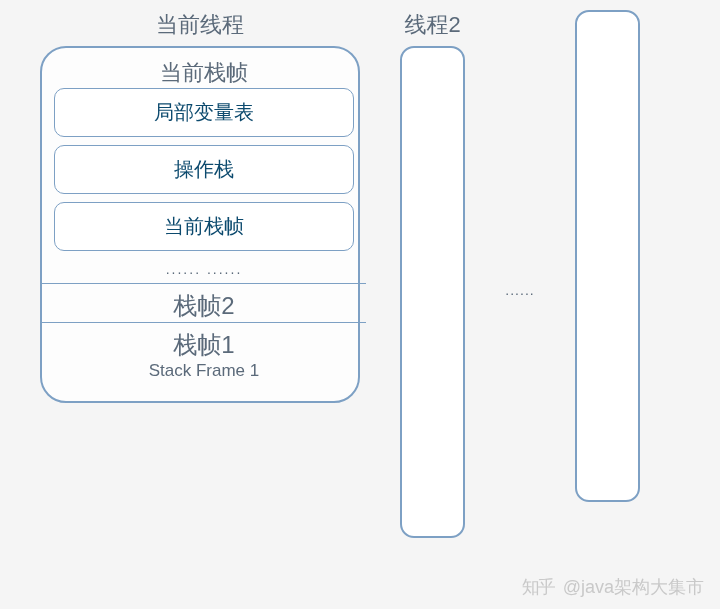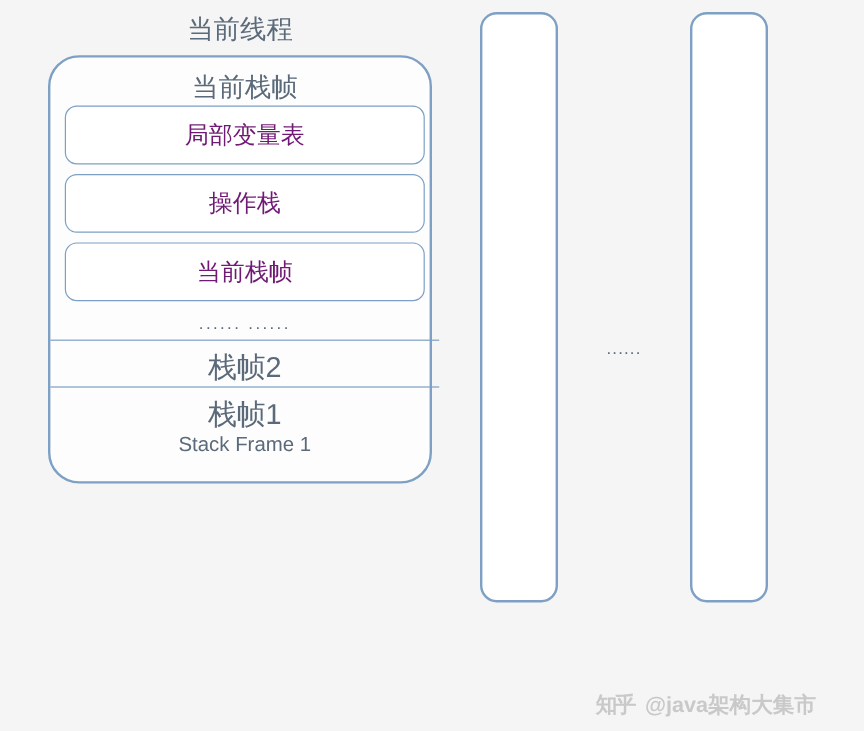--- a/index.html
+++ b/index.html
@@ -44,21 +44,21 @@
       color: #5b6a7a;
       letter-spacing: 0.5px;
       margin-bottom: 8px;
     }
     .frame-item {
       border: 1.5px solid #7da0c4;
       border-radius: 10px;
       padding: 10px 0;
       text-align: center;
       font-size: 20px;
-      color: #701a75;
+      color: #0c4a6e;
       margin-bottom: 8px;
       background: #fff;
     }
     .ellipsis {
       text-align: center;
       font-size: 14px;
       color: #5b6a7a;
       letter-spacing: 2px;
       margin: 2px 0 6px 0;
     }
@@ -94,25 +94,25 @@
       width: 30px;
       margin-top: 34px;
     }
     .between-dots {
       color: #5b6a7a;
       font-size: 14px;
       letter-spacing: 1px;
     }
     .watermark {
       position: absolute;
-      right: 40px;
+      right: 16px;
       bottom: 10px;
       color: #c9c9c9;
       font-size: 18px;
-      font-weight: 700;
+      font-weight: 400;
     }
     .wm-logo {
       display: inline-block;
       color: #c9c9c9;
       font-size: 18px;
       margin-right: 4px;
       letter-spacing: -2px;
     }
   </style>
 </head>
@@ -134,20 +134,21 @@
       <hr class="hr">
       <div class="sf-zh">栈帧2</div>
 
       <hr class="hr">
       <div class="sf-zh">栈帧1</div>
       <div class="sf-en">Stack Frame 1</div>
     </div>
   </div>
 
   <div class="side-col">
+    <div class="col-label">线程2</div>
     <div class="side-box"></div>
   </div>
 
   <div class="between">
     <span class="between-dots">......</span>
   </div>
 
   <div class="side-col">
     <div class="side-box"></div>
   </div>

